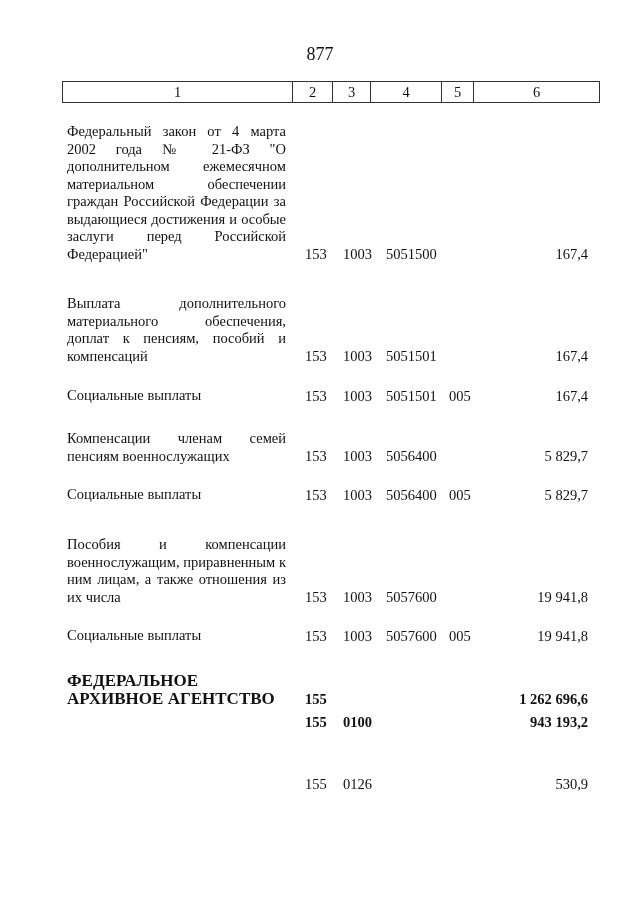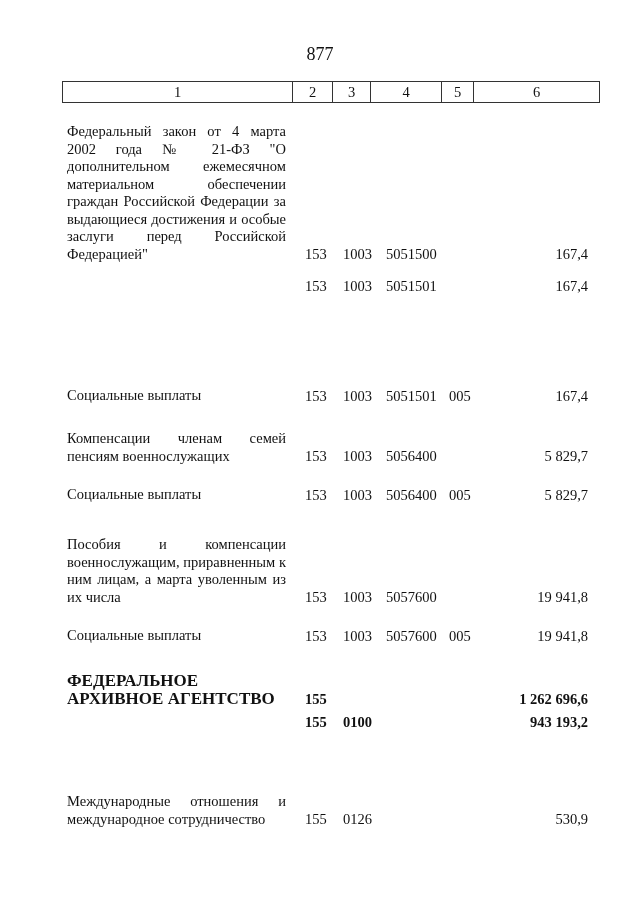--- a/index.html
+++ b/index.html
@@ -106,20 +106,21 @@
   <div class="codes">
     <span class="c2">153</span>
     <span class="c3">1003</span>
     <span class="c4">5051500</span>
     <span class="c5"></span>
     <span class="c6">167,4</span>
   </div>
 </div>
 
 <div class="entry" style="top:295px;">
+  <div class="desc">Выплата дополнительного материального обеспечения, доплат к пенсиям, пособий и компенсаций</div>
   <div class="codes">
     <span class="c2">153</span>
     <span class="c3">1003</span>
     <span class="c4">5051501</span>
     <span class="c5"></span>
     <span class="c6">167,4</span>
   </div>
 </div>
 
 <div class="entry" style="top:387px;">
@@ -149,21 +150,21 @@
   <div class="codes">
     <span class="c2">153</span>
     <span class="c3">1003</span>
     <span class="c4">5056400</span>
     <span class="c5">005</span>
     <span class="c6">5 829,7</span>
   </div>
 </div>
 
 <div class="entry" style="top:536px;">
-  <div class="desc">Пособия и компенсации военнослужащим, приравненным к ним лицам, а марта уволенным из их числа</div>
+  <div class="desc">Пособия и компенсации военнослужащим, приравненным к ним лицам, а также отношения из их числа</div>
   <div class="codes">
     <span class="c2">153</span>
     <span class="c3">1003</span>
     <span class="c4">5057600</span>
     <span class="c5"></span>
     <span class="c6">19 941,8</span>
   </div>
 </div>
 
 <div class="entry" style="top:627px;">
@@ -192,21 +193,20 @@
   <div class="codes bold-codes">
     <span class="c2">155</span>
     <span class="c3">0100</span>
     <span class="c4"></span>
     <span class="c5"></span>
     <span class="c6">943 193,2</span>
   </div>
 </div>
 
 <div class="entry" style="top:793px;">
-  <div class="desc">Международные отношения и международное сотрудничество</div>
   <div class="codes">
     <span class="c2">155</span>
     <span class="c3">0126</span>
     <span class="c4"></span>
     <span class="c5"></span>
     <span class="c6">530,9</span>
   </div>
 </div>
 
 </body></html>

